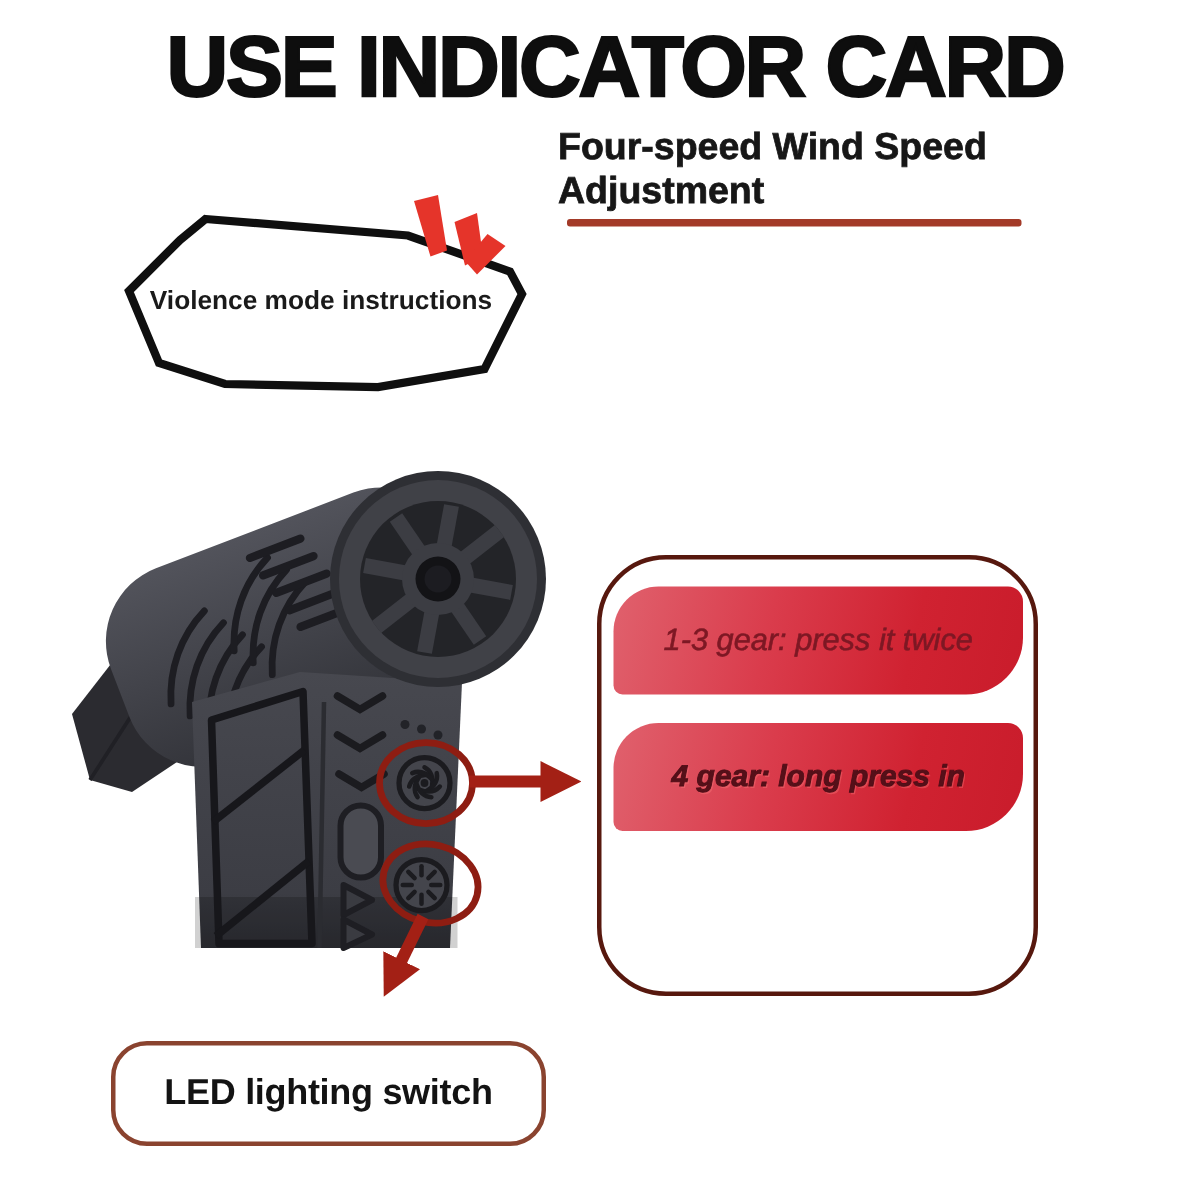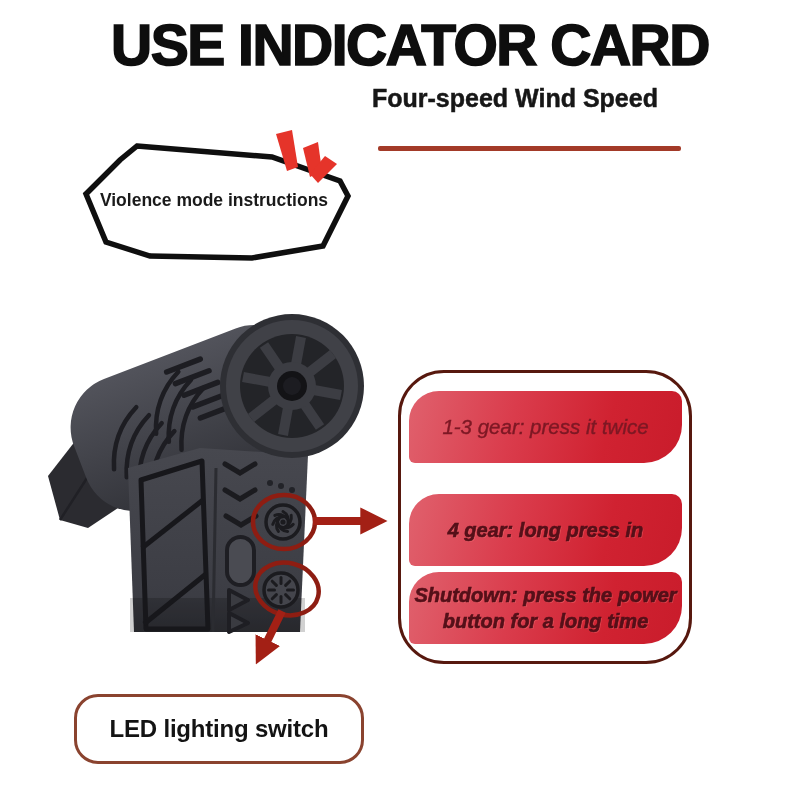--- a/index.html
+++ b/index.html
@@ -60,21 +60,21 @@
     width: 273px; height: 72px;
     border-radius: 30px 10px 38px 6px;
     background: linear-gradient(103deg, #e0616d 0%, #da3c4c 38%, #d02231 72%, #c91c2b 100%);
     display: flex;
     flex-direction: column;
     justify-content: center;
     align-items: center;
     text-align: center;
   }
   .card-1 { top: 18px; }
-  .card-2 { top: 121px; text-align: center; }
+  .card-2 { top: 109px; text-align: center; }
   .card-3 { top: 199px; }
   .card-1 .card-line {
     font-size: 20.5px;
     font-weight: 400;
     line-height: 26px;
     color: #7d1824;
     -webkit-text-stroke: 0.4px #7d1824;
   }
   .card-2 .card-line, .card-3 .card-line {
     font-size: 20px;
@@ -104,33 +104,30 @@
     letter-spacing: -0.2px;
   }
 </style>
 </head>
 <body>
 
 <h1 class="page-title">USE INDICATOR CARD</h1>
 
 <div class="subtitle">
   <div>Four-speed Wind Speed</div>
+  <div>Adjustment</div>
 </div>
 <div class="subtitle-underline"></div>
 
 <div class="instruction-panel">
   <div class="instruction-card card-1">
     <div class="card-line">1-3 gear: press it twice</div>
   </div>
   <div class="instruction-card card-2">
     <div class="card-line">4 gear: long press in</div>
-  </div>
-  <div class="instruction-card card-3">
-    <div class="card-line">Shutdown: press the power</div>
-    <div class="card-line">button for a long time</div>
   </div>
 </div>
 
 <div class="led-callout">
   <span class="led-label">LED lighting switch</span>
 </div>
 
 <svg class="scene-svg" width="800" height="800" viewBox="0 0 800 800" xmlns="http://www.w3.org/2000/svg">
   <defs>
     <marker id="arrowhead" viewBox="0 0 10 10" refX="6.5" refY="5" markerWidth="3.4" markerHeight="3.4" orient="auto-start-reverse">

